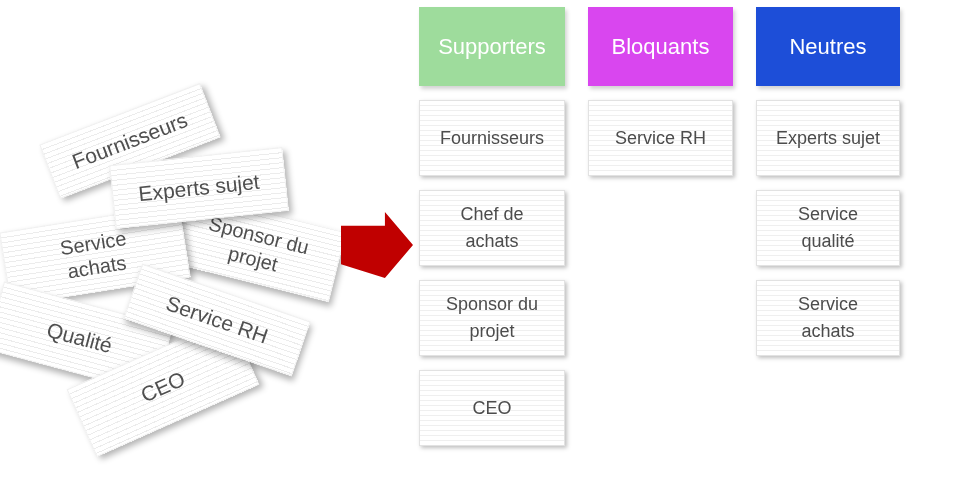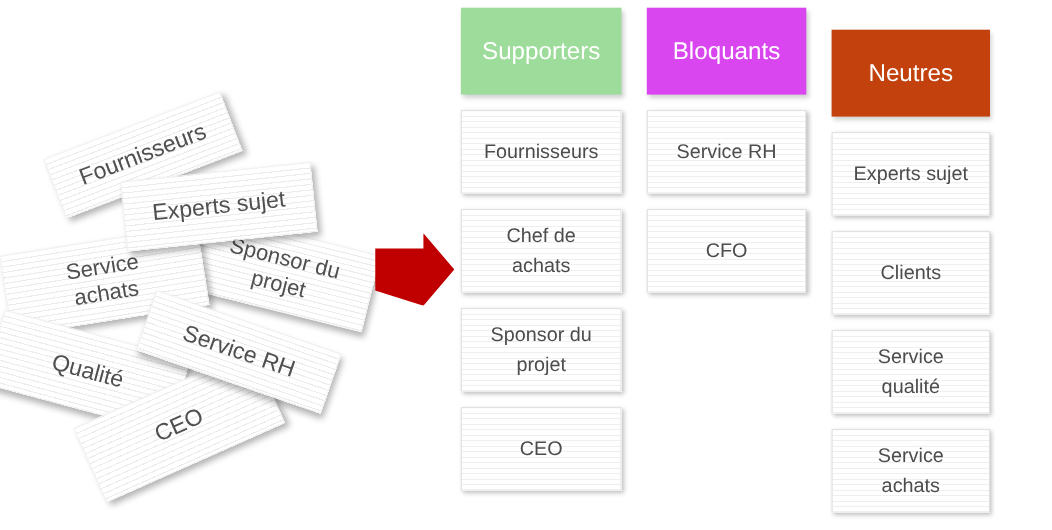--- a/index.html
+++ b/index.html
@@ -105,27 +105,25 @@
       <div class="bcard">Chef de
 achats</div>
       <div class="bcard">Sponsor du
 projet</div>
       <div class="bcard">CEO</div>
     </div>
 
     <div class="col">
       <div class="colheader" style="background: #d946ef;">Bloquants</div>
       <div class="bcard">Service RH</div>
-      <div class="bcard">CFO</div>
     </div>
 
     <div class="col">
-      <div class="colheader" style="background: #c2410c; margin-top: 20px;">Neutres</div>
+      <div class="colheader" style="background: #1d4ed8;">Neutres</div>
       <div class="bcard">Experts sujet</div>
-      <div class="bcard">Clients</div>
       <div class="bcard">Service
 qualité</div>
       <div class="bcard">Service
 achats</div>
     </div>
 
   </div>
 </div>
 
 </body></html>

